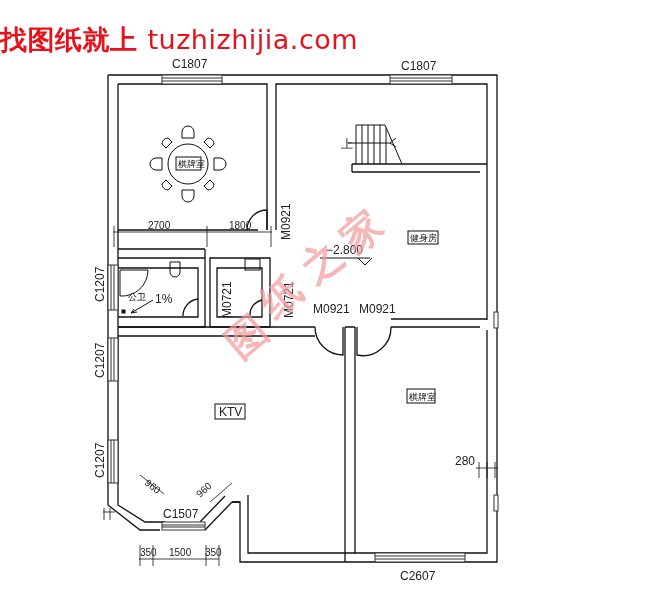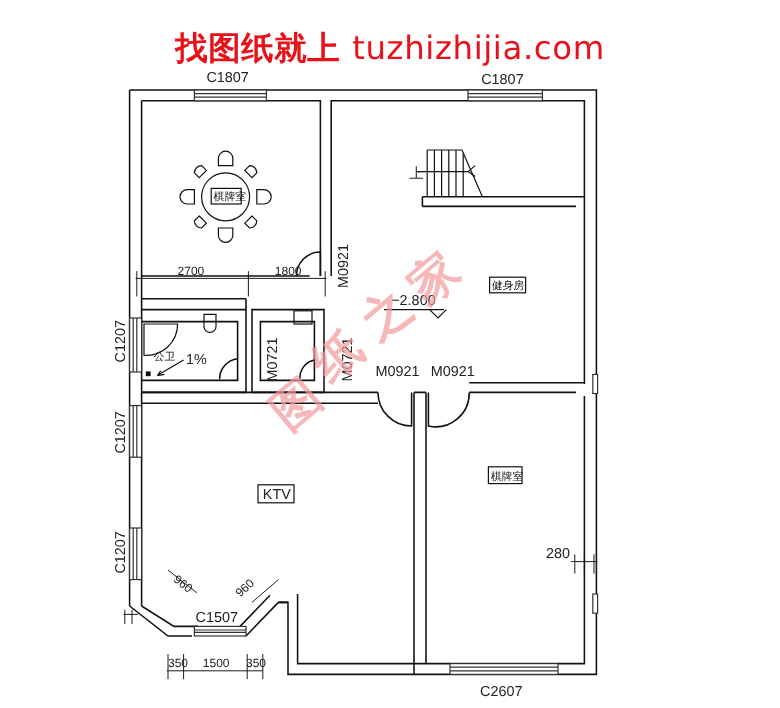--- a/index.html
+++ b/index.html
@@ -1,17 +1,17 @@
 <!DOCTYPE html>
 <html><head>
 <meta charset="utf-8">
 <style>
   html, body { margin:0; padding:0; background:#ffffff; }
   body { width:650px; height:590px; position:relative; overflow:hidden; font-family:"Liberation Sans", sans-serif; }
-  #title { position:absolute; left:0; top:22px; width:650px; text-align:center; color:#e8111a; font-size:27px; font-weight:bold; letter-spacing:0.5px; }
+  #title { position:absolute; left:0; top:22px; width:650px; text-align:left; color:#e8111a; font-size:27px; font-weight:bold; letter-spacing:0.5px; }
   #title .cn { font-family:"DejaVu Serif", serif; font-weight:bold; }
   #title .url { font-family:"DejaVu Sans", sans-serif; font-weight:normal; margin-left:10px; }
   svg { position:absolute; left:0; top:0; }
   .lbl { font-family:"Liberation Sans", sans-serif; font-size:12px; fill:#222; }
   .dim { font-family:"Liberation Sans", sans-serif; font-size:10px; fill:#222; }
   .room { font-family:"DejaVu Sans", sans-serif; font-size:9px; fill:#111; }
   .wm { font-family:"DejaVu Serif", serif; font-size:40px; fill:#f29a9a; opacity:0.7; font-weight:bold; }
 </style>
 </head>
 <body>

